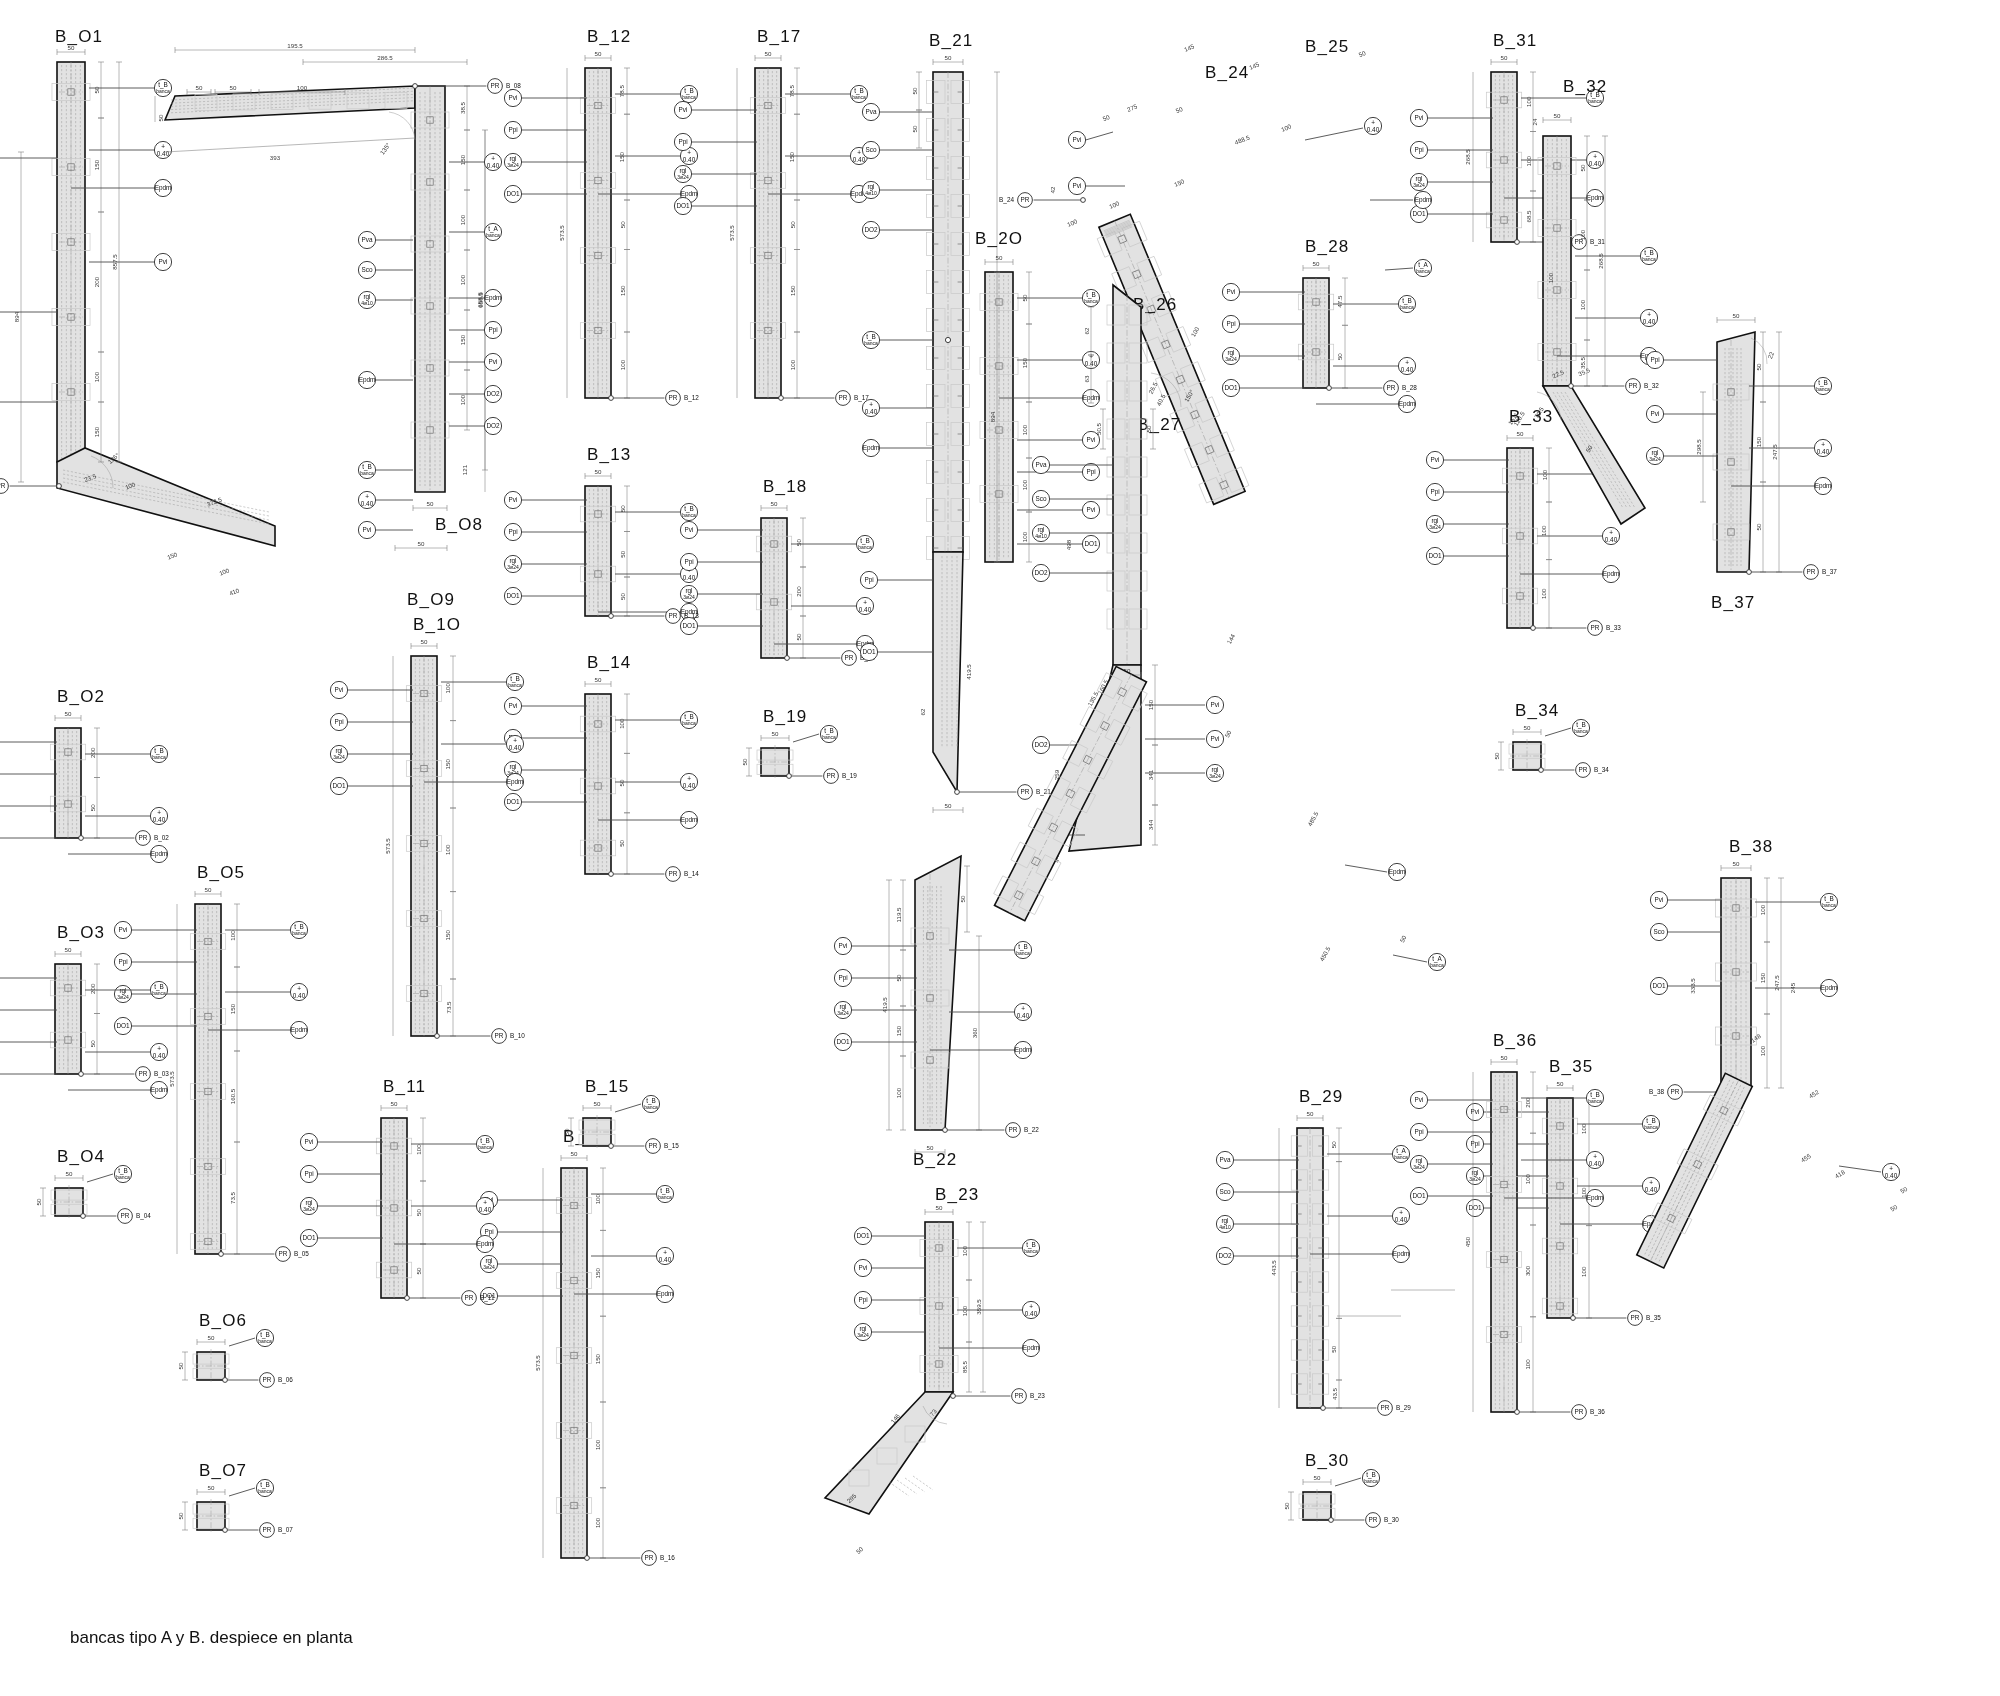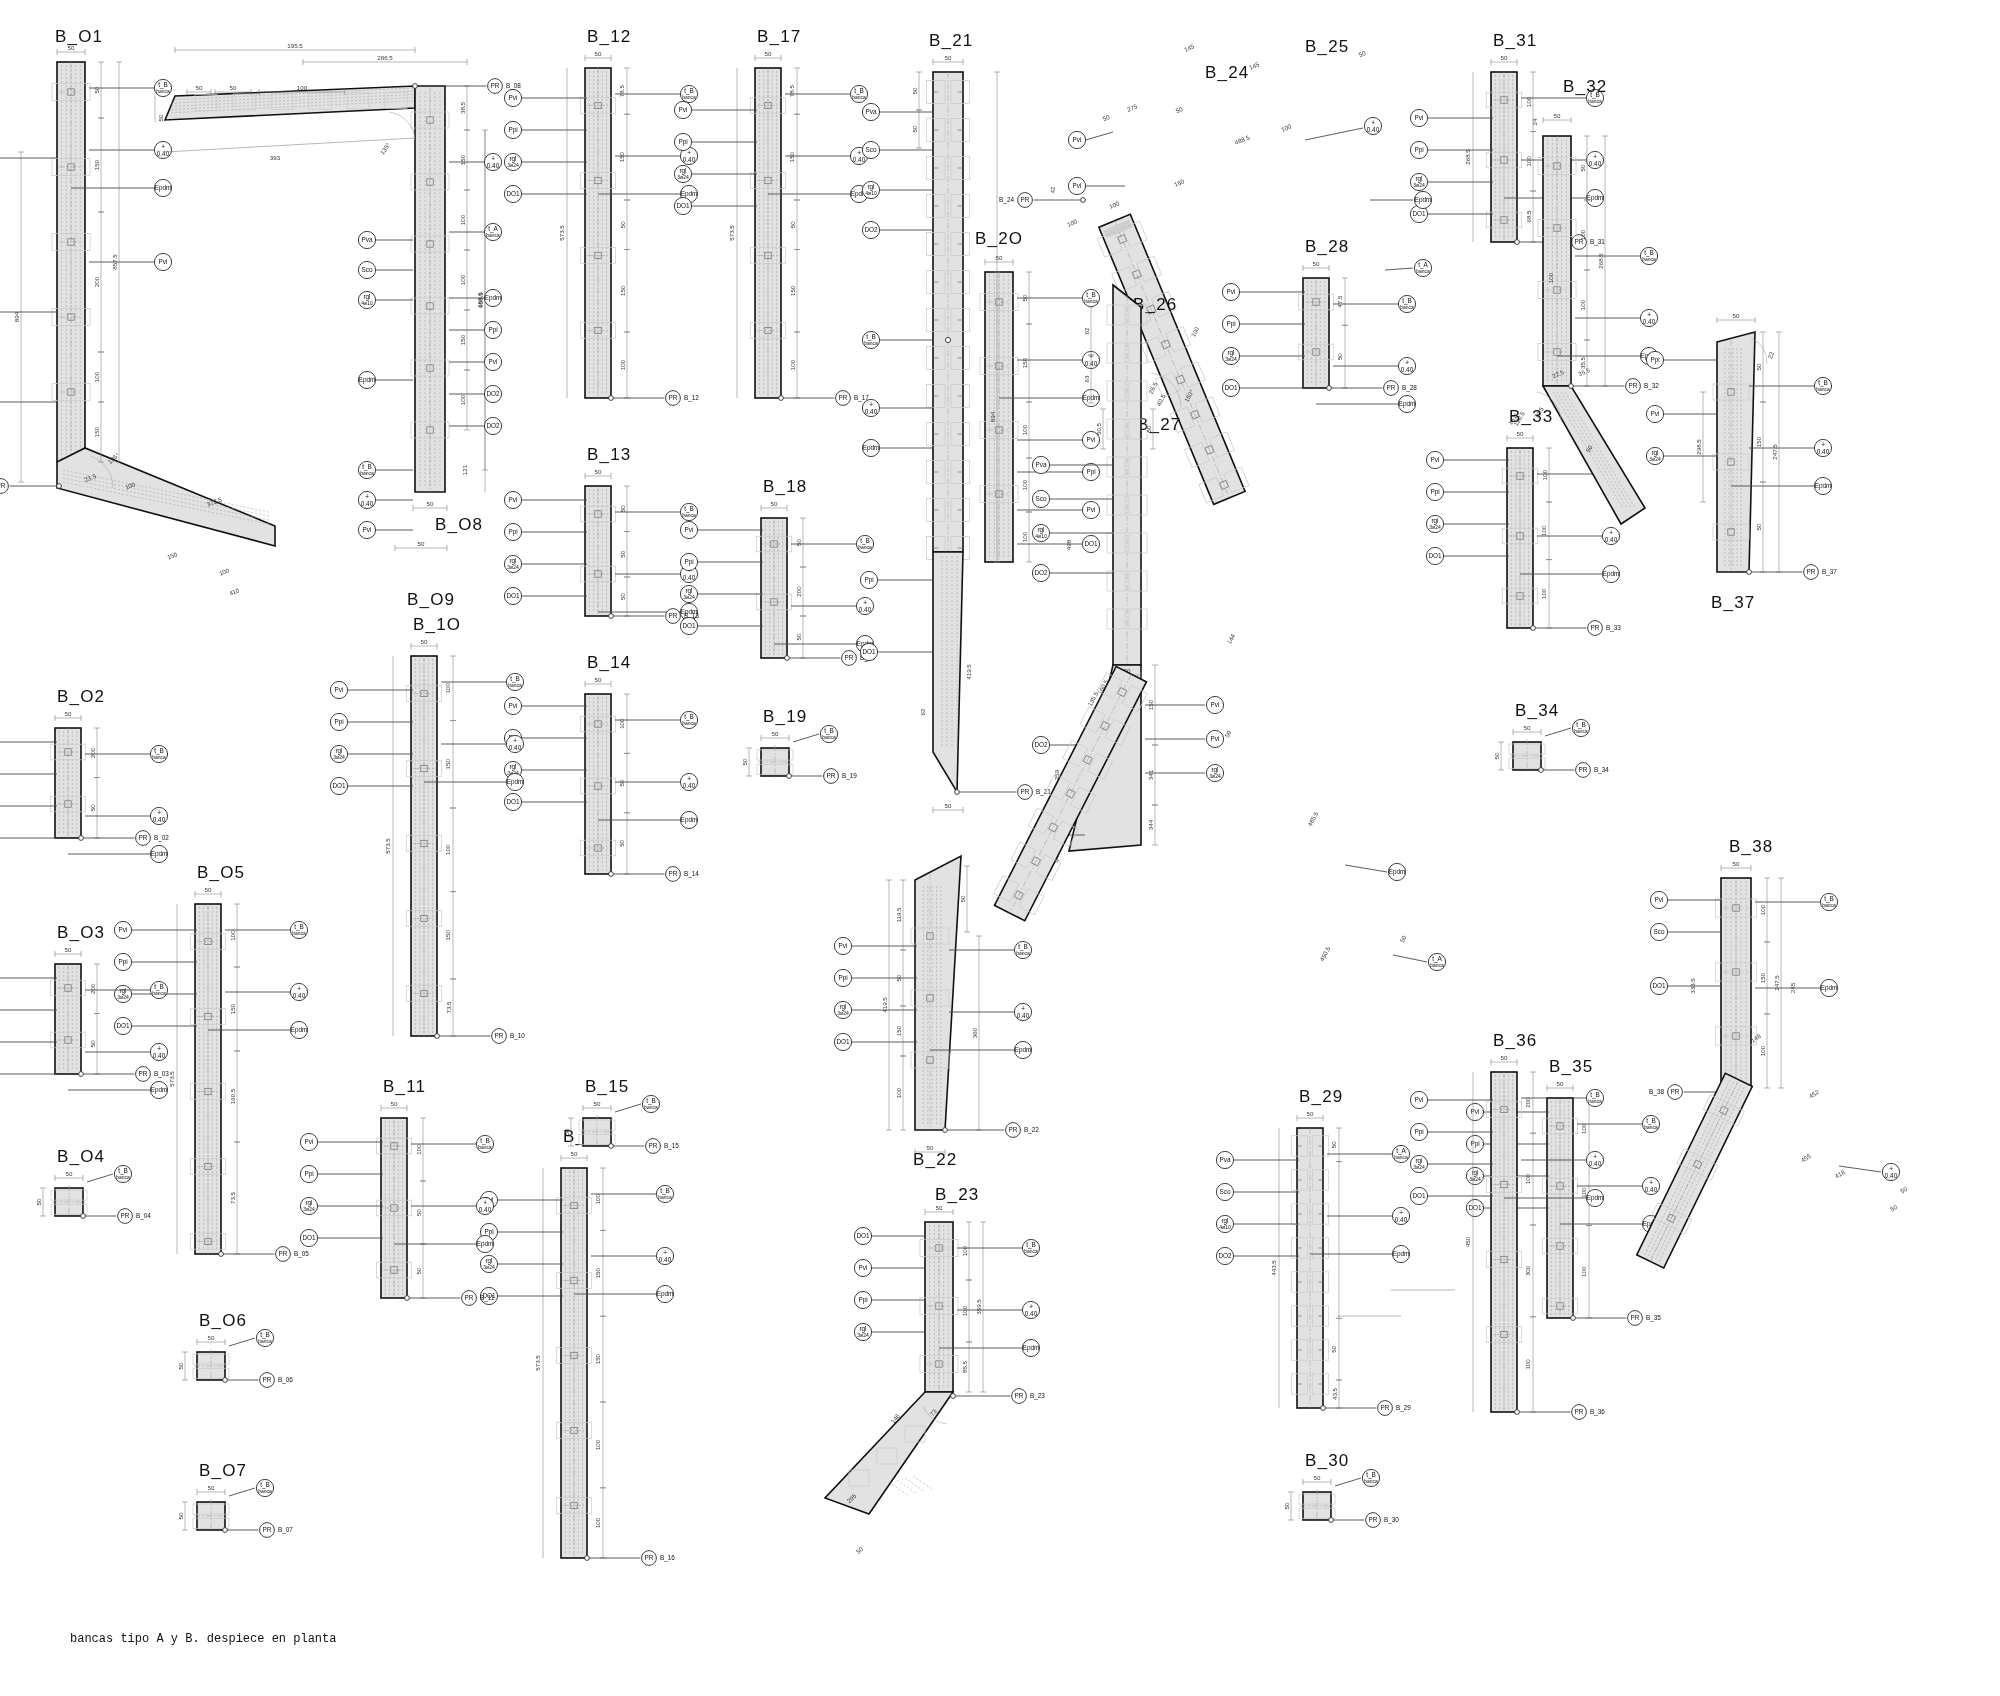--- a/index.html
+++ b/index.html
@@ -12,21 +12,21 @@
   }
   #sheet{position:absolute;left:15px;top:0;width:2000px;height:1696px;}
   svg.layer{position:absolute;left:0;top:0;width:2000px;height:1696px;overflow:visible;}
 
   
   .ttl{font-size:17px;letter-spacing:1.2px;fill:#111;font-family:"Liberation Sans",sans-serif;}
   .dim{font-size:6.2px;fill:#3a3a3a;font-family:"Liberation Sans",sans-serif;}
   .bub{font-size:6.4px;fill:#111;font-family:"Liberation Sans",sans-serif;text-anchor:middle;}
   .bub2{font-size:5px;fill:#111;font-family:"Liberation Sans",sans-serif;text-anchor:middle;}
   .prtxt{font-size:6.4px;fill:#111;font-family:"Liberation Sans",sans-serif;}
-  .caption{font-size:12px;fill:#111;font-family:Liberation Mono, monospace;}
+  .caption{font-size:17px;fill:#111;font-family:Liberation Sans, sans-serif;}
 
   
   .outline{fill:#e2e2e2;stroke:#111;stroke-width:1.6;}
   .dashcore{fill:none;stroke:#9a9a9a;stroke-width:0.5;stroke-dasharray:2.2 1.8;}
   .centerline{fill:none;stroke:#9a9a9a;stroke-width:0.5;stroke-dasharray:6 2 1.6 2;}
   .marker{fill:none;stroke:#6e6e6e;stroke-width:0.7;}
   .ghost{fill:none;stroke:#c9c9c9;stroke-width:0.7;}
   .dimline{fill:none;stroke:#7d7d7d;stroke-width:0.55;}
   .leader{fill:none;stroke:#4a4a4a;stroke-width:0.9;}
   .bubc{fill:#ffffff;stroke:#2b2b2b;stroke-width:0.9;}

